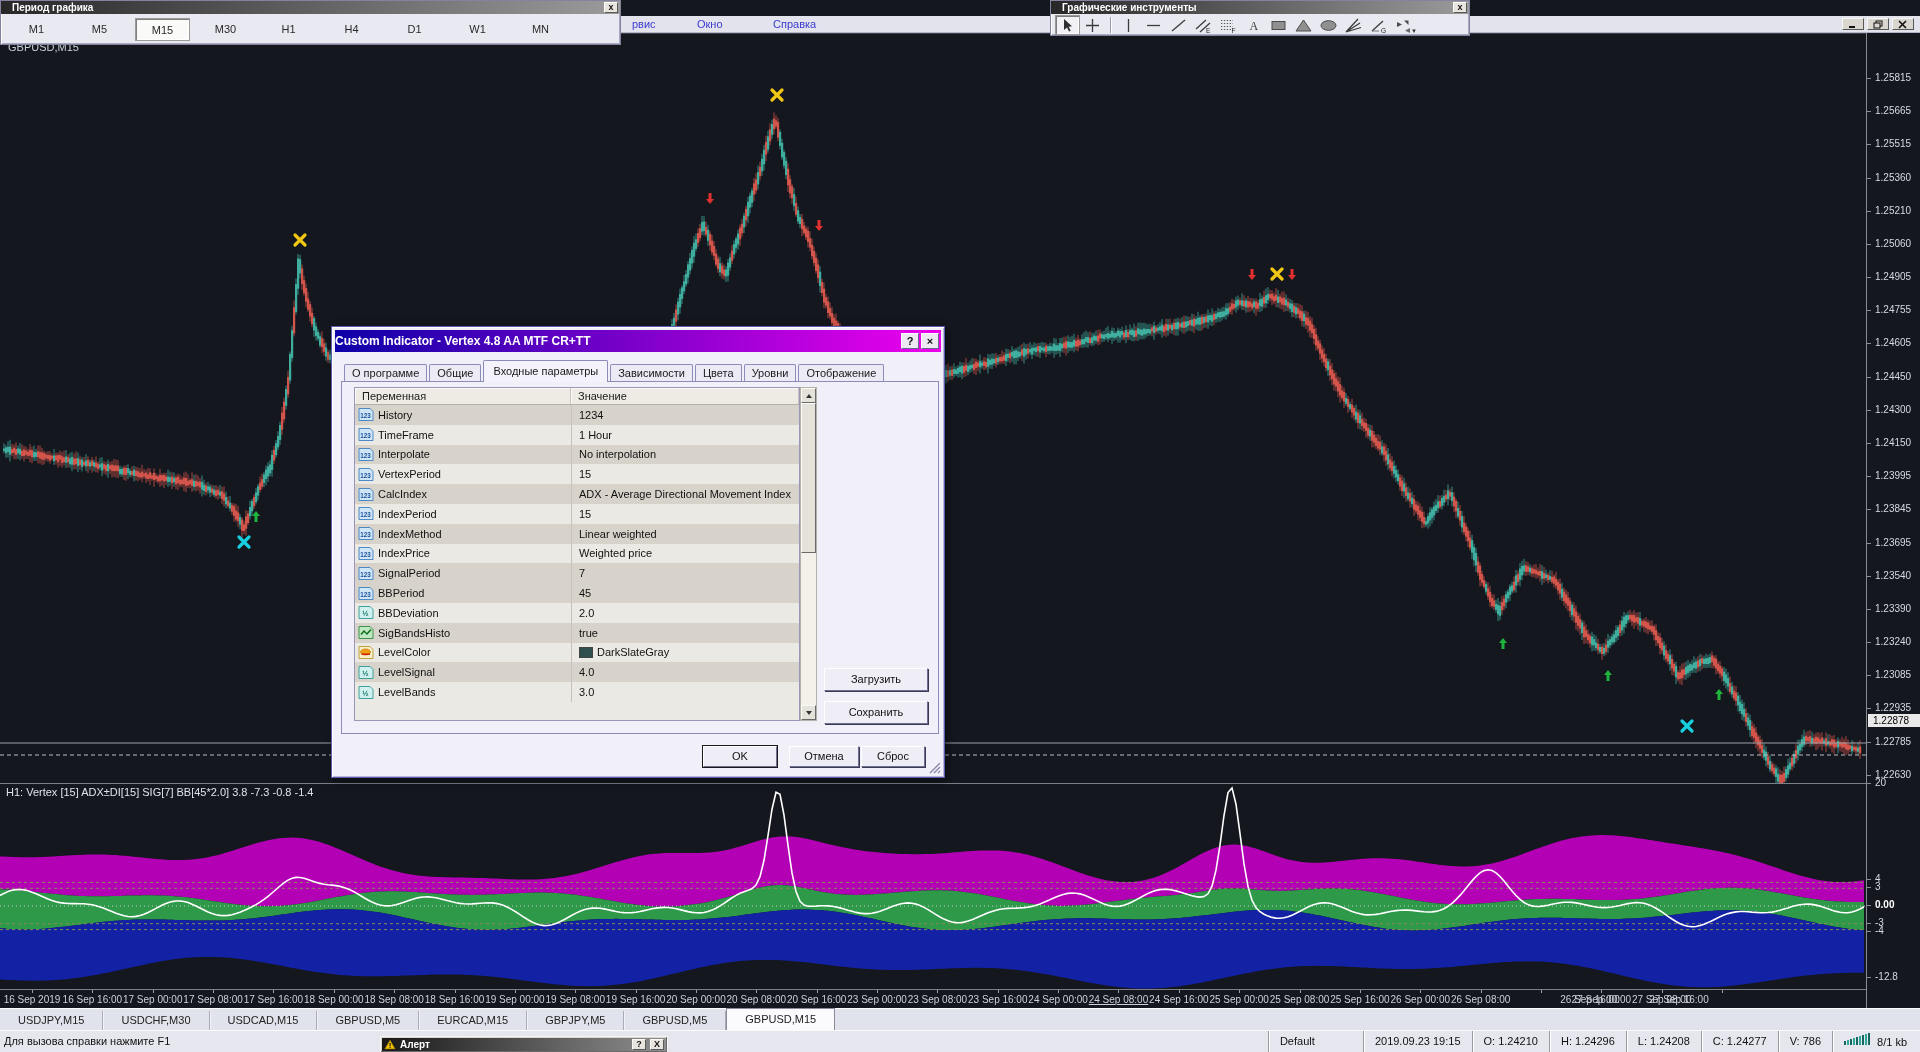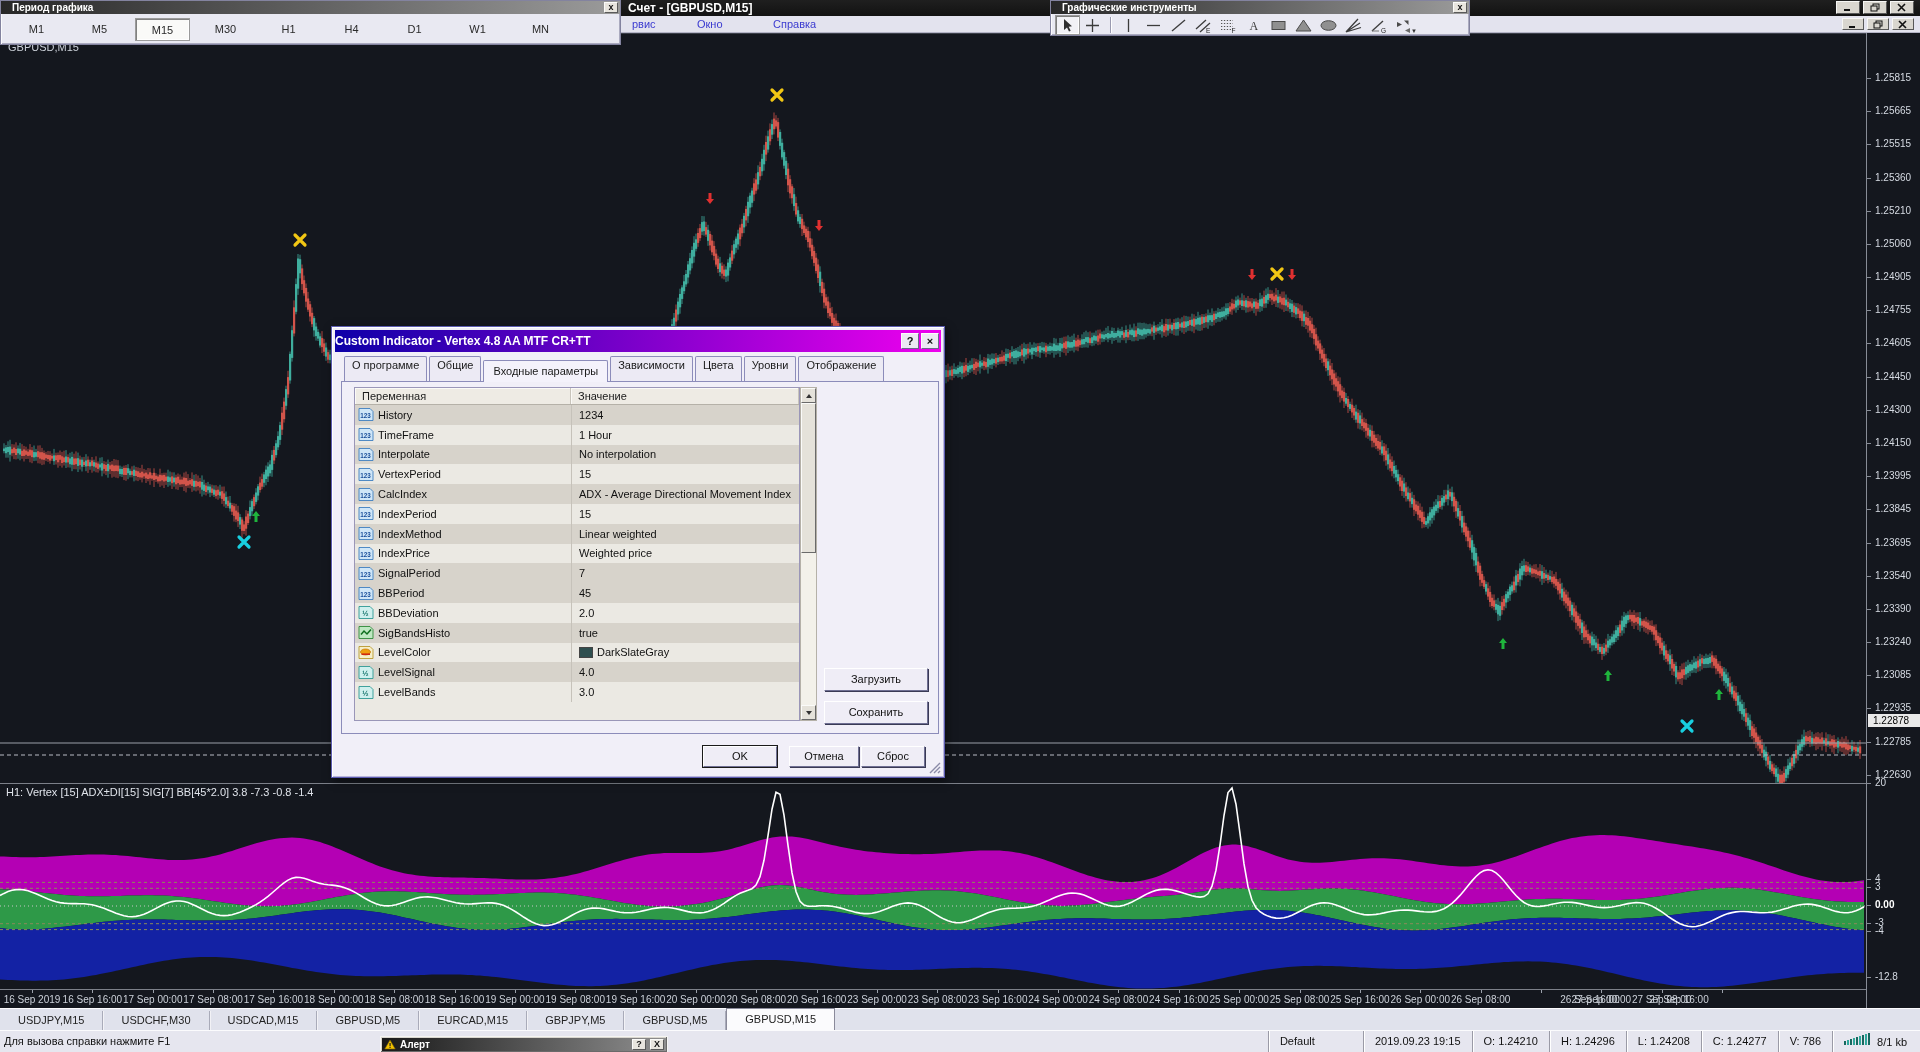--- a/index.html
+++ b/index.html
@@ -51,21 +51,21 @@
 
 .dialog{position:absolute;left:331px;top:326px;width:614px;height:452px;background:#f1eff8;z-index:25;
   border:1px solid #5b5bb0;box-shadow:inset 1px 1px 0 #ffffff,inset -1px -1px 0 #b9b5da,2px 3px 8px rgba(0,0,0,.5)}
 .dlg-title{position:absolute;left:3px;top:3px;right:3px;height:22px;background:linear-gradient(90deg,#0d00a8,#ee00ee);
   color:#fff;font-size:12px;font-weight:bold;line-height:22px;}
 .dlg-btns{position:absolute;right:2px;top:3px;display:flex;gap:2px}
 .dlg-btn{width:18px;height:16px;background:#ece9f3;border:1px solid #fcfcfe;border-right-color:#6a6a8a;border-bottom-color:#6a6a8a;
   color:#111;font-size:11px;font-weight:bold;line-height:14px;text-align:center}
 .dlg-tabs{position:absolute;left:12px;top:32px;height:23px;display:flex;align-items:flex-end}
 .dtab{font-size:11px;color:#1a1a1a;background:#ecEAf4;background:#eceaf4;border:1px solid #8c8cba;border-bottom:none;
-  border-radius:2px 2px 0 0;height:26px;line-height:17px;padding:0 7px;margin-right:2px}
+  border-radius:2px 2px 0 0;height:18px;line-height:17px;padding:0 7px;margin-right:2px}
 .dtab.active{height:22px;line-height:20px;background:#f4f2fb;position:relative;z-index:3;padding:0 9px}
 .dlg-page{position:absolute;left:9px;top:54px;width:598px;height:353px;border:1px solid #8c8cba;background:#f1eff8}
 .ptable{position:absolute;left:12px;top:5px;width:446px;height:334px;border:1px solid #9a96b8;background:#ebe9e3}
 .thead{display:flex;height:17px;background:#eeebe4;border-bottom:1px solid #b5b1a8;font-size:11px;color:#1a1a1a}
 .th{line-height:16px;border-right:1px solid #c8c4bb;box-shadow:inset 1px 1px 0 #fbfaf7}
 .th-name{width:216px;padding-left:7px}
 .th-val{flex:1;padding-left:7px}
 .trow{display:flex;align-items:center;height:19.8px;font-size:11px;color:#111}
 .trow.odd{background:#d7d3cb}
 .trow.even{background:#ebe9e3}
@@ -105,41 +105,20 @@
 .alert-title{margin:1px;height:13px;background:linear-gradient(90deg,#191919,#8f8f8f);display:flex;align-items:center;padding:0 2px;gap:4px}
 .alert-title .at{color:#fff;font-size:10px;font-weight:bold;flex:1}
 .abtn{width:14px;height:11px;background:#e8e5de;border:1px solid #fbfbf9;border-right-color:#5a5a5a;border-bottom-color:#5a5a5a;
   color:#111;font-size:9px;font-weight:bold;line-height:9px;text-align:center}
 </style>
 </head>
 <body>
 
 <div class="screen">
 
-  <div class="titlebar">
-    <span class="title">Счет - [GBPUSD,M15]</span>
-    <div class="winbtns">
-      <div class="wbtn">
-          <svg width="10" height="9" viewBox="0 0 10 9">
-            <rect x="1" y="6" width="6" height="2" fill="#111"></rect>
-          </svg>
-        </div>
-      <div class="wbtn">
-          <svg width="10" height="9" viewBox="0 0 10 9">
-            <rect x="3" y="1" width="6" height="5" fill="none" stroke="#111"></rect>
-            <rect x="1" y="3" width="6" height="5" fill="#d9d6cf" stroke="#111"></rect>
-          </svg>
-        </div>
-      <div class="wbtn">
-          <svg width="10" height="9" viewBox="0 0 10 9">
-            <path d="M1 1 L8 8 M8 1 L1 8" stroke="#111" stroke-width="1.6"></path>
-          </svg>
-        </div>
-    </div>
-  </div>
 
   <div class="menubar">
     <div class="winbtns">
       <div class="wbtn">
           <svg width="10" height="9" viewBox="0 0 10 9">
             <rect x="1" y="6" width="6" height="2" fill="#111"></rect>
           </svg>
         </div>
       <div class="wbtn">
           <svg width="10" height="9" viewBox="0 0 10 9">
@@ -2081,21 +2060,21 @@
         <span class="tlabel" style="left: 816.68px;">20 Sep 16:00</span>
         <div class="ttick" style="left: 877.04px;"></div>
         <span class="tlabel" style="left: 877.04px;">23 Sep 00:00</span>
         <div class="ttick" style="left: 937.4px;"></div>
         <span class="tlabel" style="left: 937.4px;">23 Sep 08:00</span>
         <div class="ttick" style="left: 997.76px;"></div>
         <span class="tlabel" style="left: 997.76px;">23 Sep 16:00</span>
         <div class="ttick" style="left: 1058.12px;"></div>
         <span class="tlabel" style="left: 1058.12px;">24 Sep 00:00</span>
         <div class="ttick" style="left: 1118.48px;"></div>
-        <span class="tlabel" style="left: 1118.48px;">24 Sep 08:00</span>
+        <span class="tlabel" style="left: 1118.48px; text-decoration: underline;">24 Sep 08:00</span>
         <div class="ttick" style="left: 1178.84px;"></div>
         <span class="tlabel" style="left: 1178.84px;">24 Sep 16:00</span>
         <div class="ttick" style="left: 1239.2px;"></div>
         <span class="tlabel" style="left: 1239.2px;">25 Sep 00:00</span>
         <div class="ttick" style="left: 1299.56px;"></div>
         <span class="tlabel" style="left: 1299.56px;">25 Sep 08:00</span>
         <div class="ttick" style="left: 1359.92px;"></div>
         <span class="tlabel" style="left: 1359.92px;">25 Sep 16:00</span>
         <div class="ttick" style="left: 1420.28px;"></div>
         <span class="tlabel" style="left: 1420.28px;">26 Sep 00:00</span>

